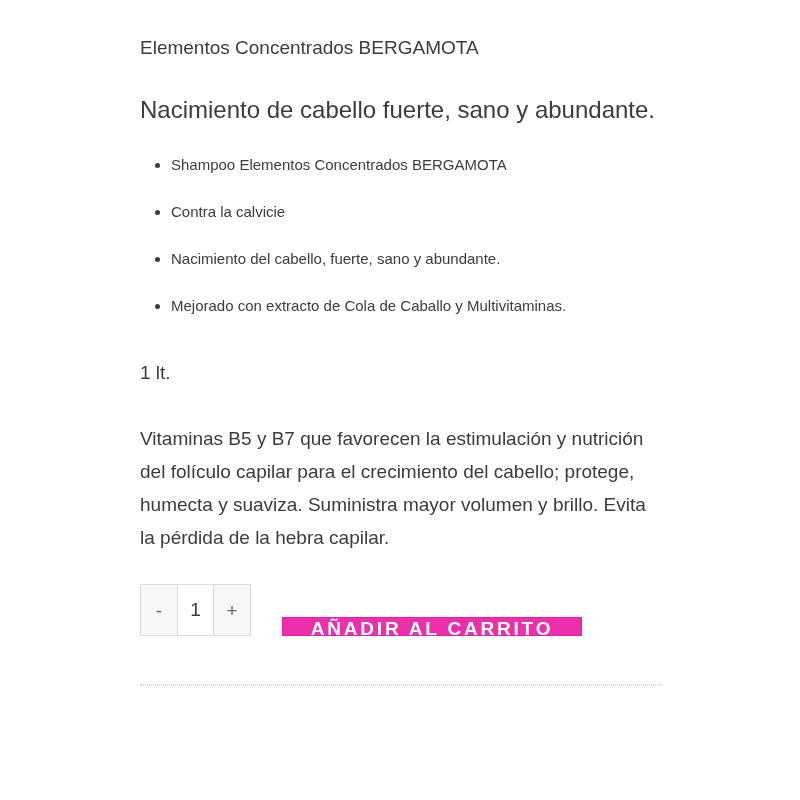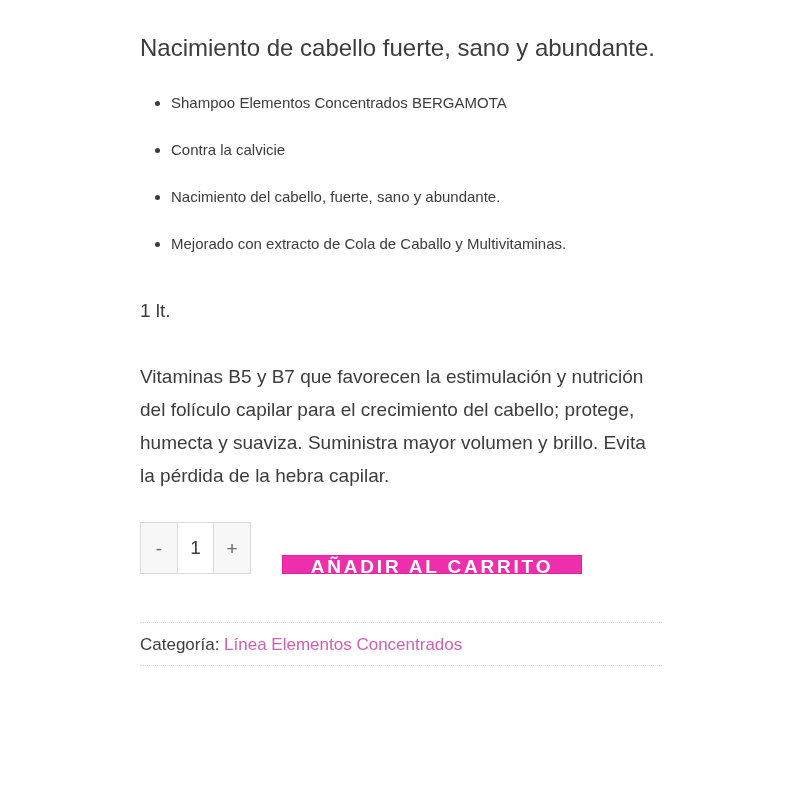--- a/index.html
+++ b/index.html
@@ -116,20 +116,21 @@
     text-decoration: none;
     cursor: pointer;
   }
 </style>
 </head>
 <body>
 
 <div class="page">
   <div class="content">
 
+    <p class="product-title">Elementos Concentrados BERGAMOTA</p>
 
     <p class="product-subtitle">Nacimiento de cabello fuerte, sano y abundante.</p>
 
     <ul class="feature-list">
       <li>Shampoo Elementos Concentrados BERGAMOTA</li>
       <li>Contra la calvicie</li>
       <li>Nacimiento del cabello, fuerte, sano y abundante.</li>
       <li>Mejorado con extracto de Cola de Caballo y Multivitaminas.</li>
     </ul>
 
@@ -140,19 +141,16 @@
     <div class="cart-row">
       <div class="qty-stepper">
         <button class="qty-btn minus">-</button>
         <input class="qty-input" type="text" value="1" style="">
         <button class="qty-btn plus">+</button>
       </div>
       <button class="add-to-cart-btn">AÑADIR AL CARRITO</button>
     </div>
 
     <hr class="meta-divider">
-    <div class="meta-row">
-      <span class="meta-label">Categoría: </span><a class="meta-link" href="#">Línea Elementos Concentrados</a>
-    </div>
     <hr class="meta-divider">
 
   </div>
 </div>
 
 </body></html>

